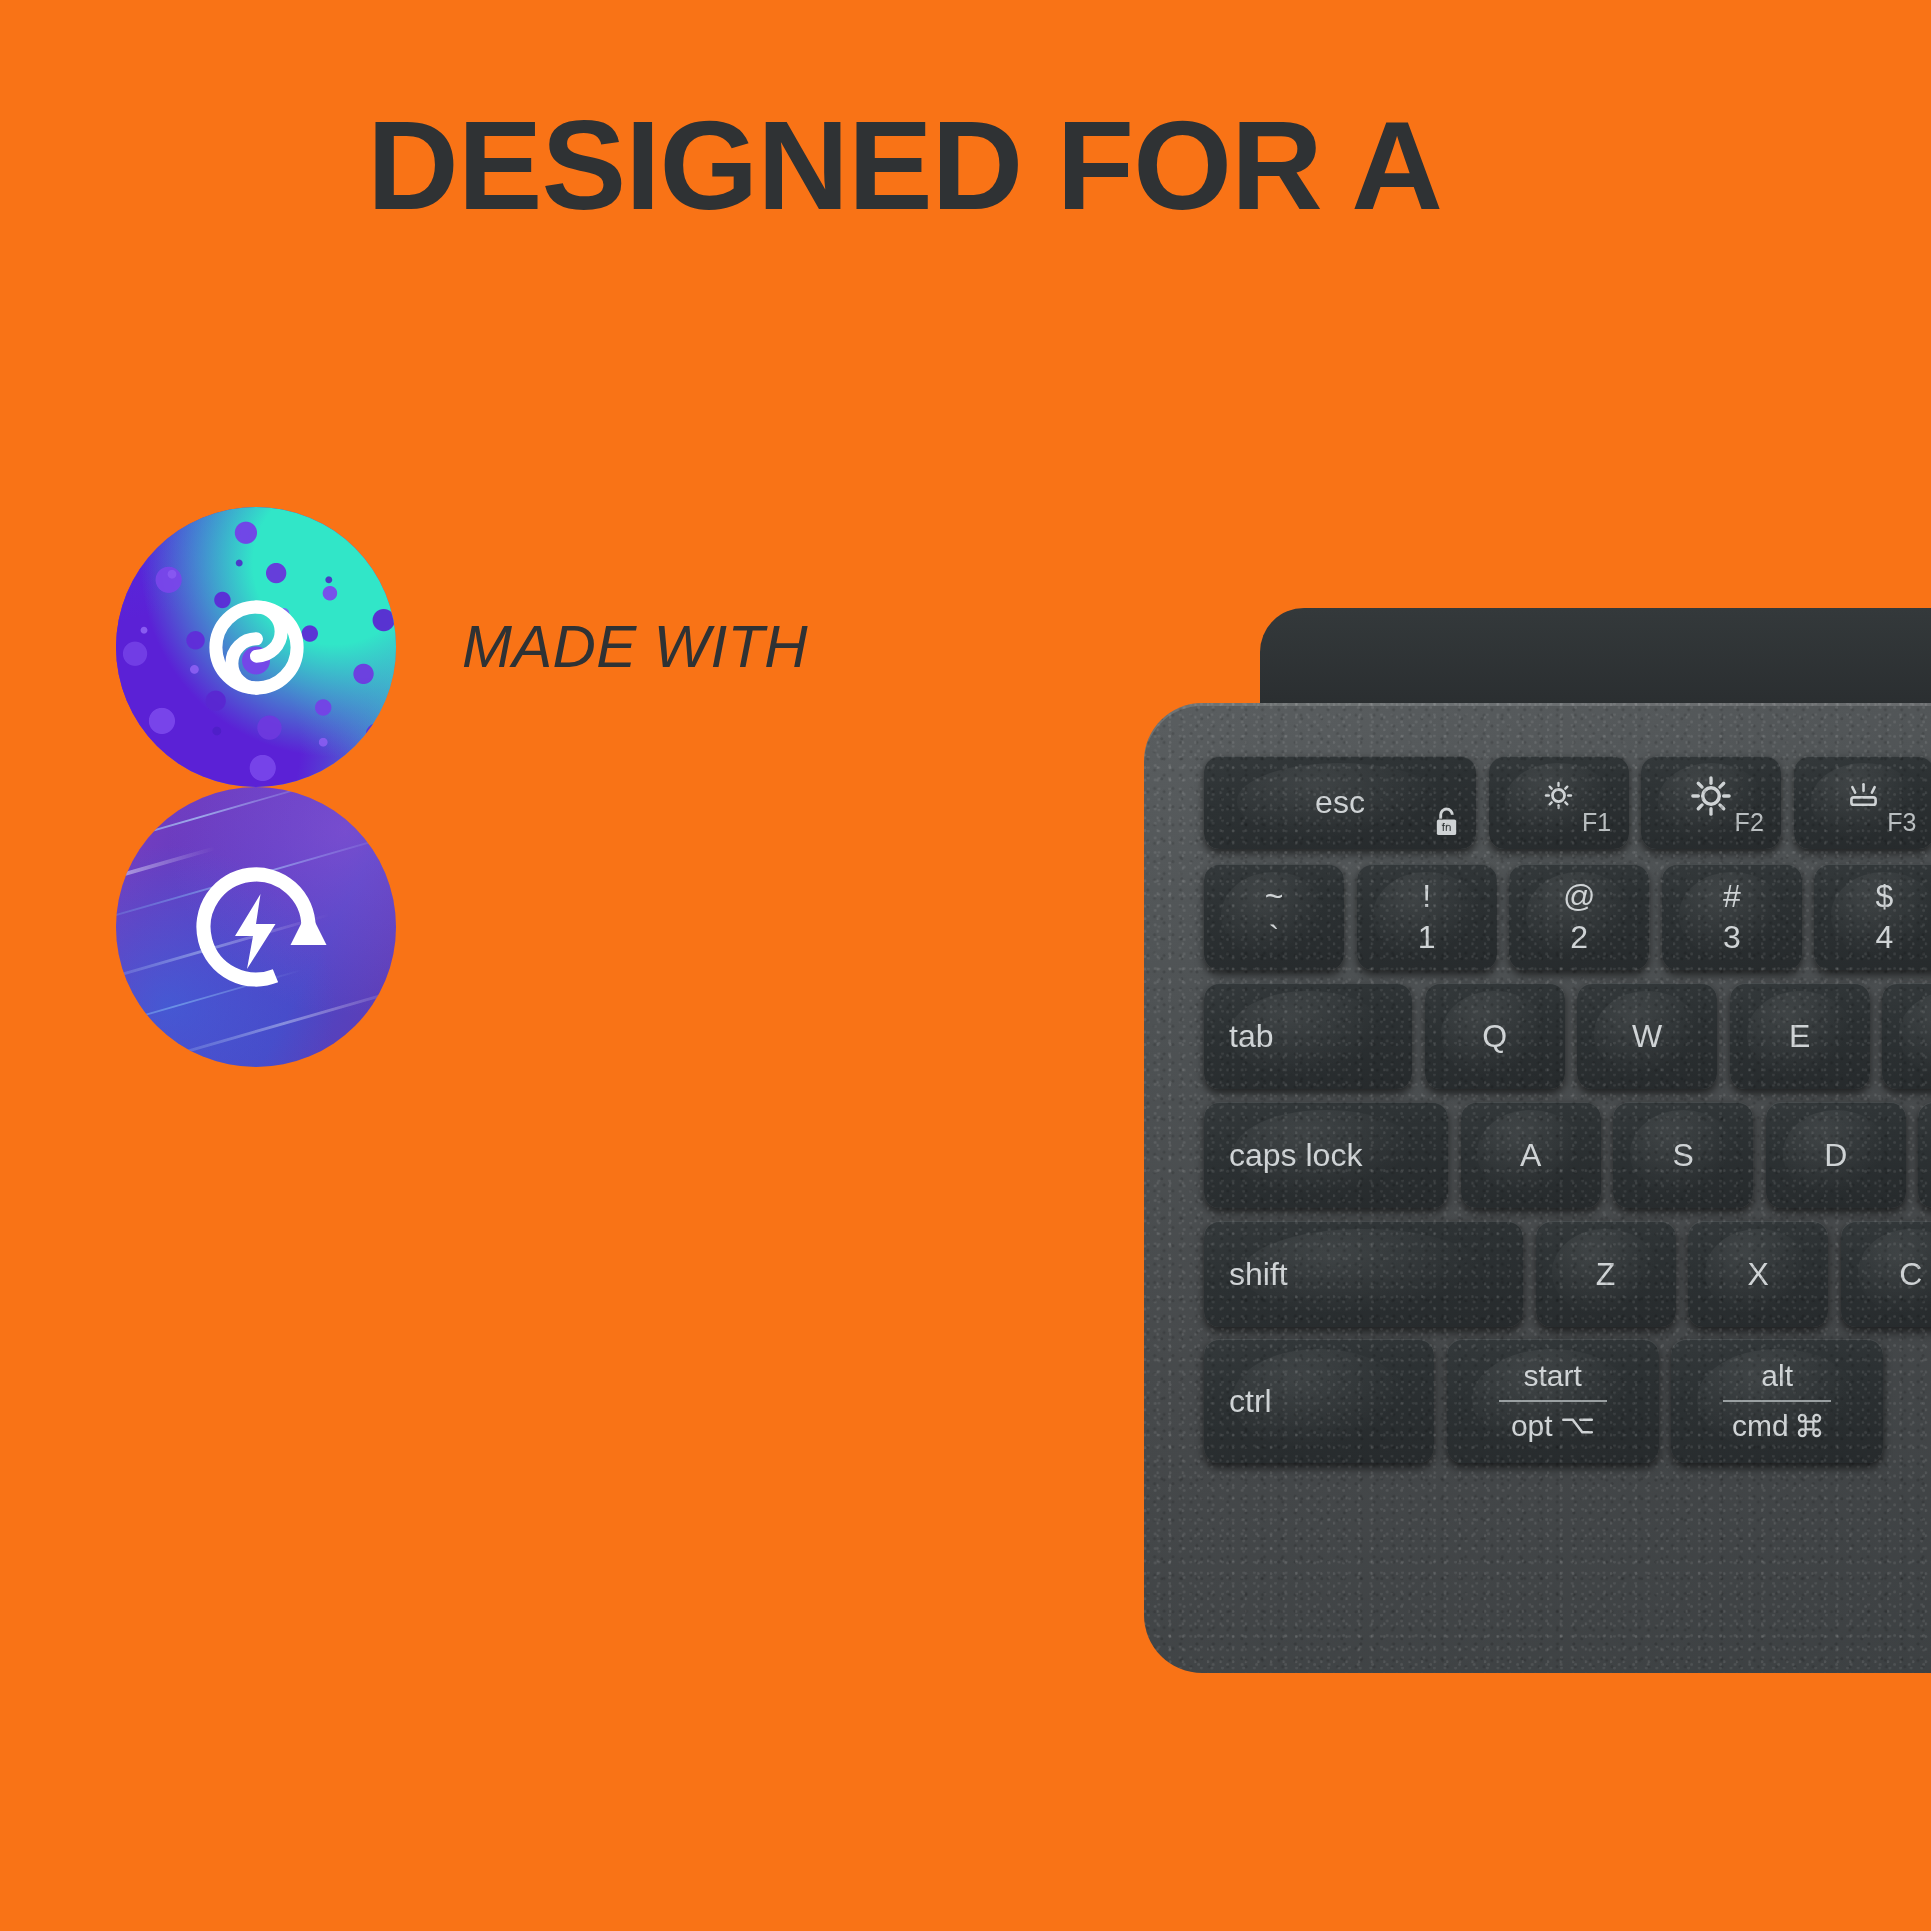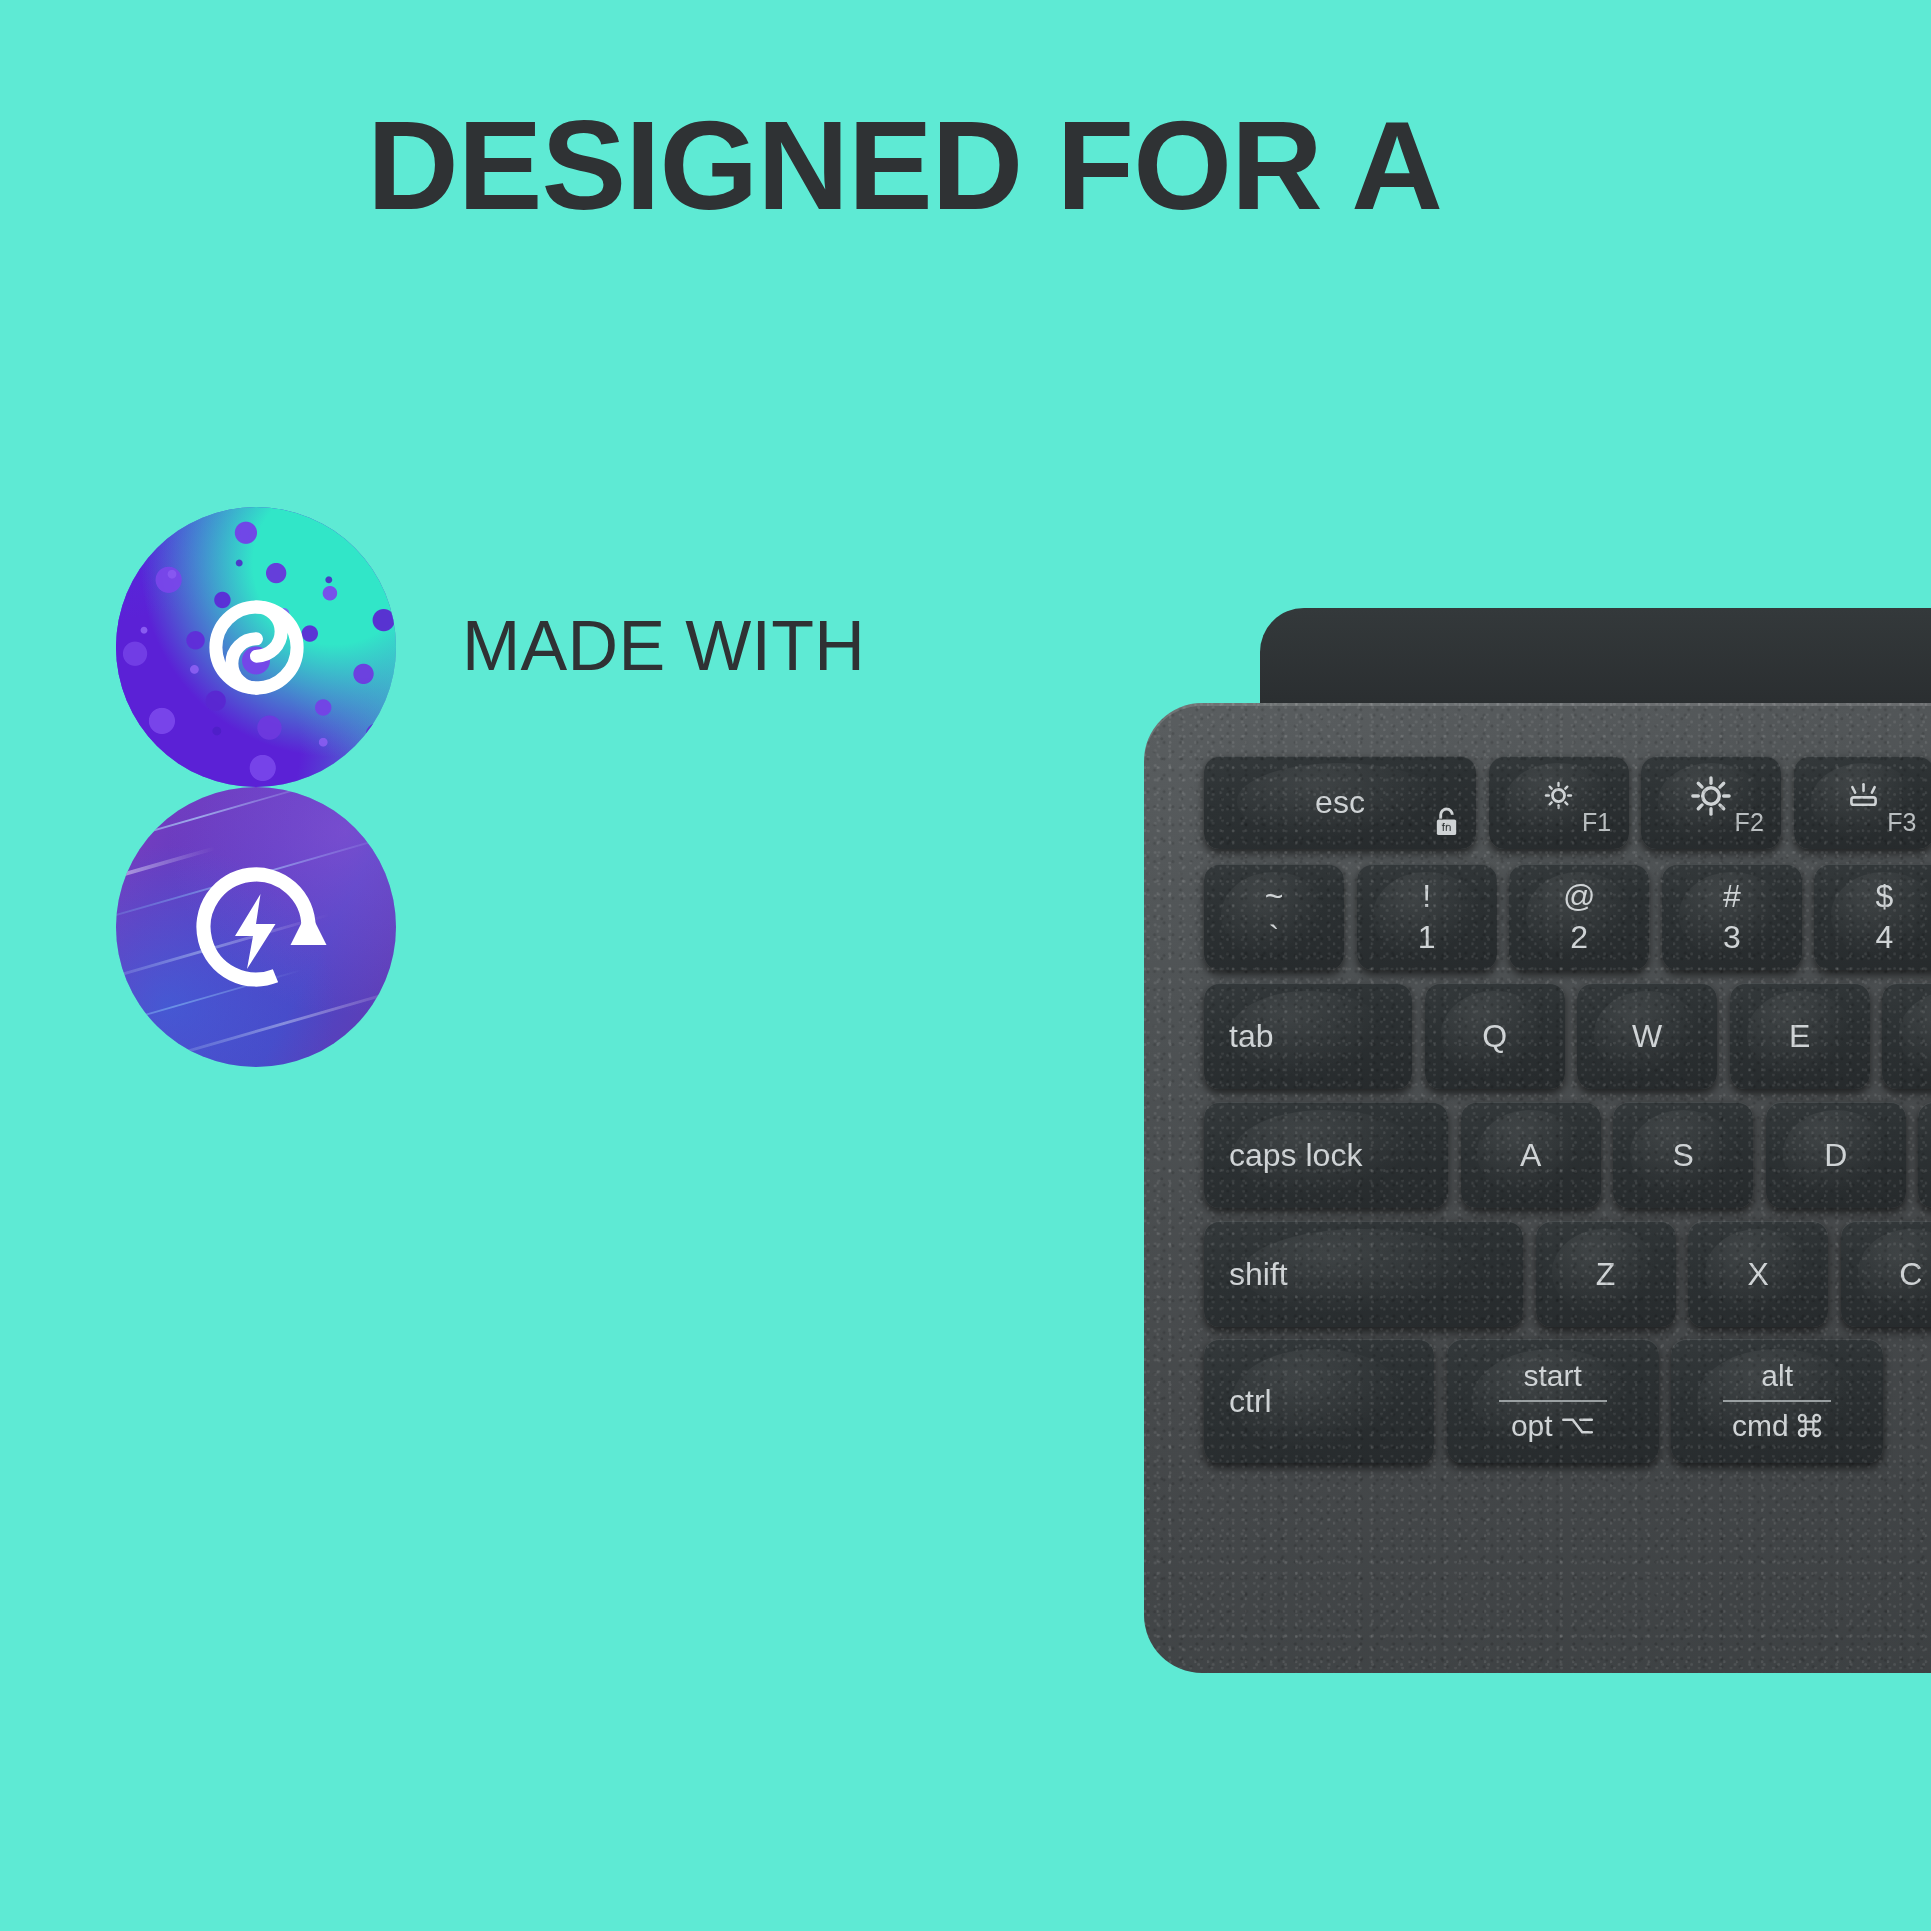--- a/index.html
+++ b/index.html
@@ -4,21 +4,21 @@
 <style>
   html, body {
     margin: 0;
     padding: 0;
     background: #ffffff;
   }
   #page {
     position: relative;
     width: 1931px;
     height: 1931px;
-    background: #5eead4;
+    background: #f97316;
     overflow: hidden;
     font-family: "Liberation Sans", sans-serif;
   }
 
   
   #headline {
     position: absolute;
     left: 367px;
     top: 101px;
     width: 1274px;
@@ -173,25 +173,26 @@
     position: absolute;
     left: 0; top: 0; right: 0; bottom: 0;
     background:
       radial-gradient(ellipse at 18% 78%, rgba(40,120,230,.45) 0%, rgba(40,120,230,0) 52%),
       radial-gradient(ellipse at 82% 16%, rgba(170,90,220,.42) 0%, rgba(170,90,220,0) 55%);
   }
 
   .feature-label {
     margin-left: 66px;
     color: #2f3234;
-    font-size: 70px;
+    font-size: 60px;
     line-height: 1.22;
     font-weight: 400;
     letter-spacing: 0.3px;
     text-transform: uppercase;
+    font-style: italic;
   }
   .feature-label .fl-line { display: block; white-space: nowrap; }
 
   
   #keyboard {
     position: absolute;
     left: 1144px;
     top: 608px;
     width: 966px;
     height: 1091px;

